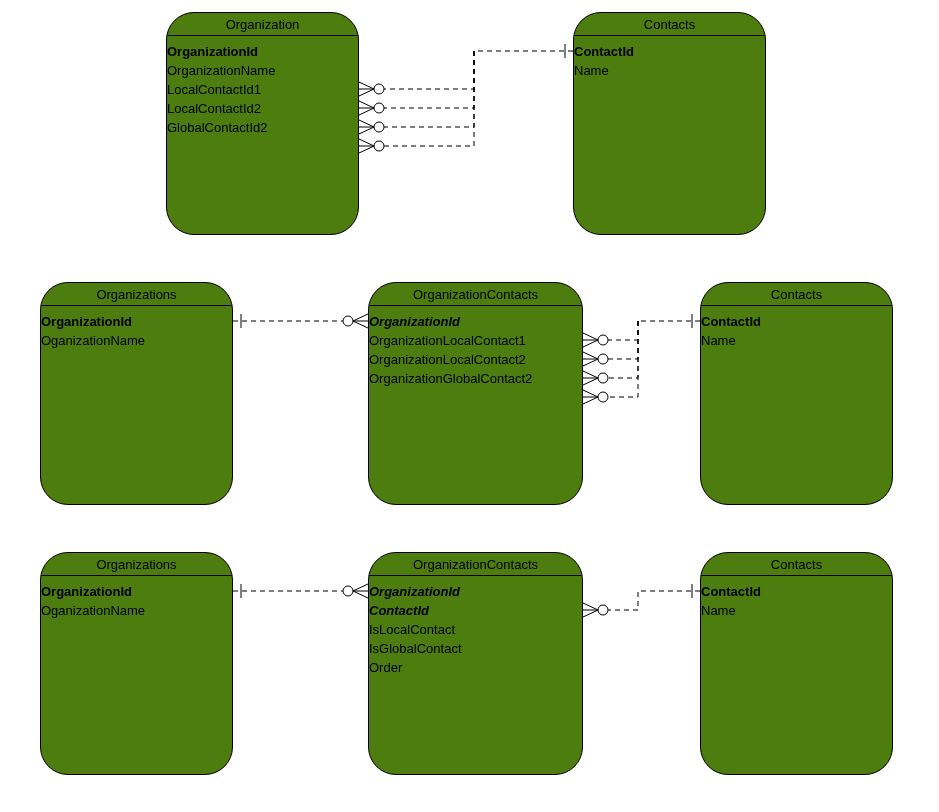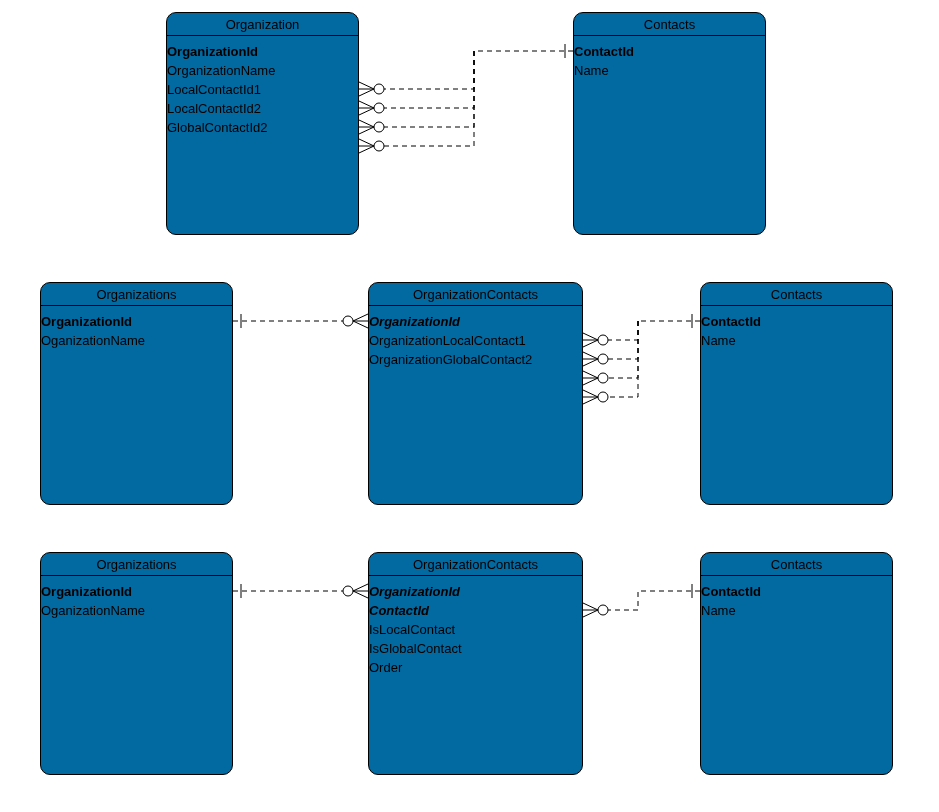--- a/index.html
+++ b/index.html
@@ -13,21 +13,21 @@
       position: relative;
     }
     .entity {
       position: absolute;
       border: 1px solid #000;
       border-radius: 10px;
       overflow: hidden;
       display: flex;
       flex-direction: column;
     }
-    .entity-fill { background: #0369a1; }
+    .entity-fill { background: #4d7c0f; border-radius: 28px; }
     .entity-title {
       text-align: center;
       font-size: 13px;
       padding: 4px 0 3px;
       border-bottom: 1px solid #000;
     }
     .entity-body {
       padding: 6px 0;
       font-size: 13px;
       flex: 1;
@@ -75,20 +75,21 @@
       <div class="field bold">OrganizationId</div>
       <div class="field ">OganizationName</div>
     </div>
 </div>
 
 <div class="entity entity-fill" style="left:368px; top:282px; width:215px; height:223px;">
   <div class="entity-title">OrganizationContacts</div>
   <div class="entity-body">
       <div class="field bolditalic">OrganizationId</div>
       <div class="field italic">OrganizationLocalContact1</div>
+      <div class="field italic">OrganizationLocalContact2</div>
       <div class="field italic">OrganizationGlobalContact2</div>
     </div>
 </div>
 
 <div class="entity entity-fill" style="left:700px; top:282px; width:193px; height:223px;">
   <div class="entity-title">Contacts</div>
   <div class="entity-body">
       <div class="field bold">ContactId</div>
       <div class="field ">Name</div>
     </div>

